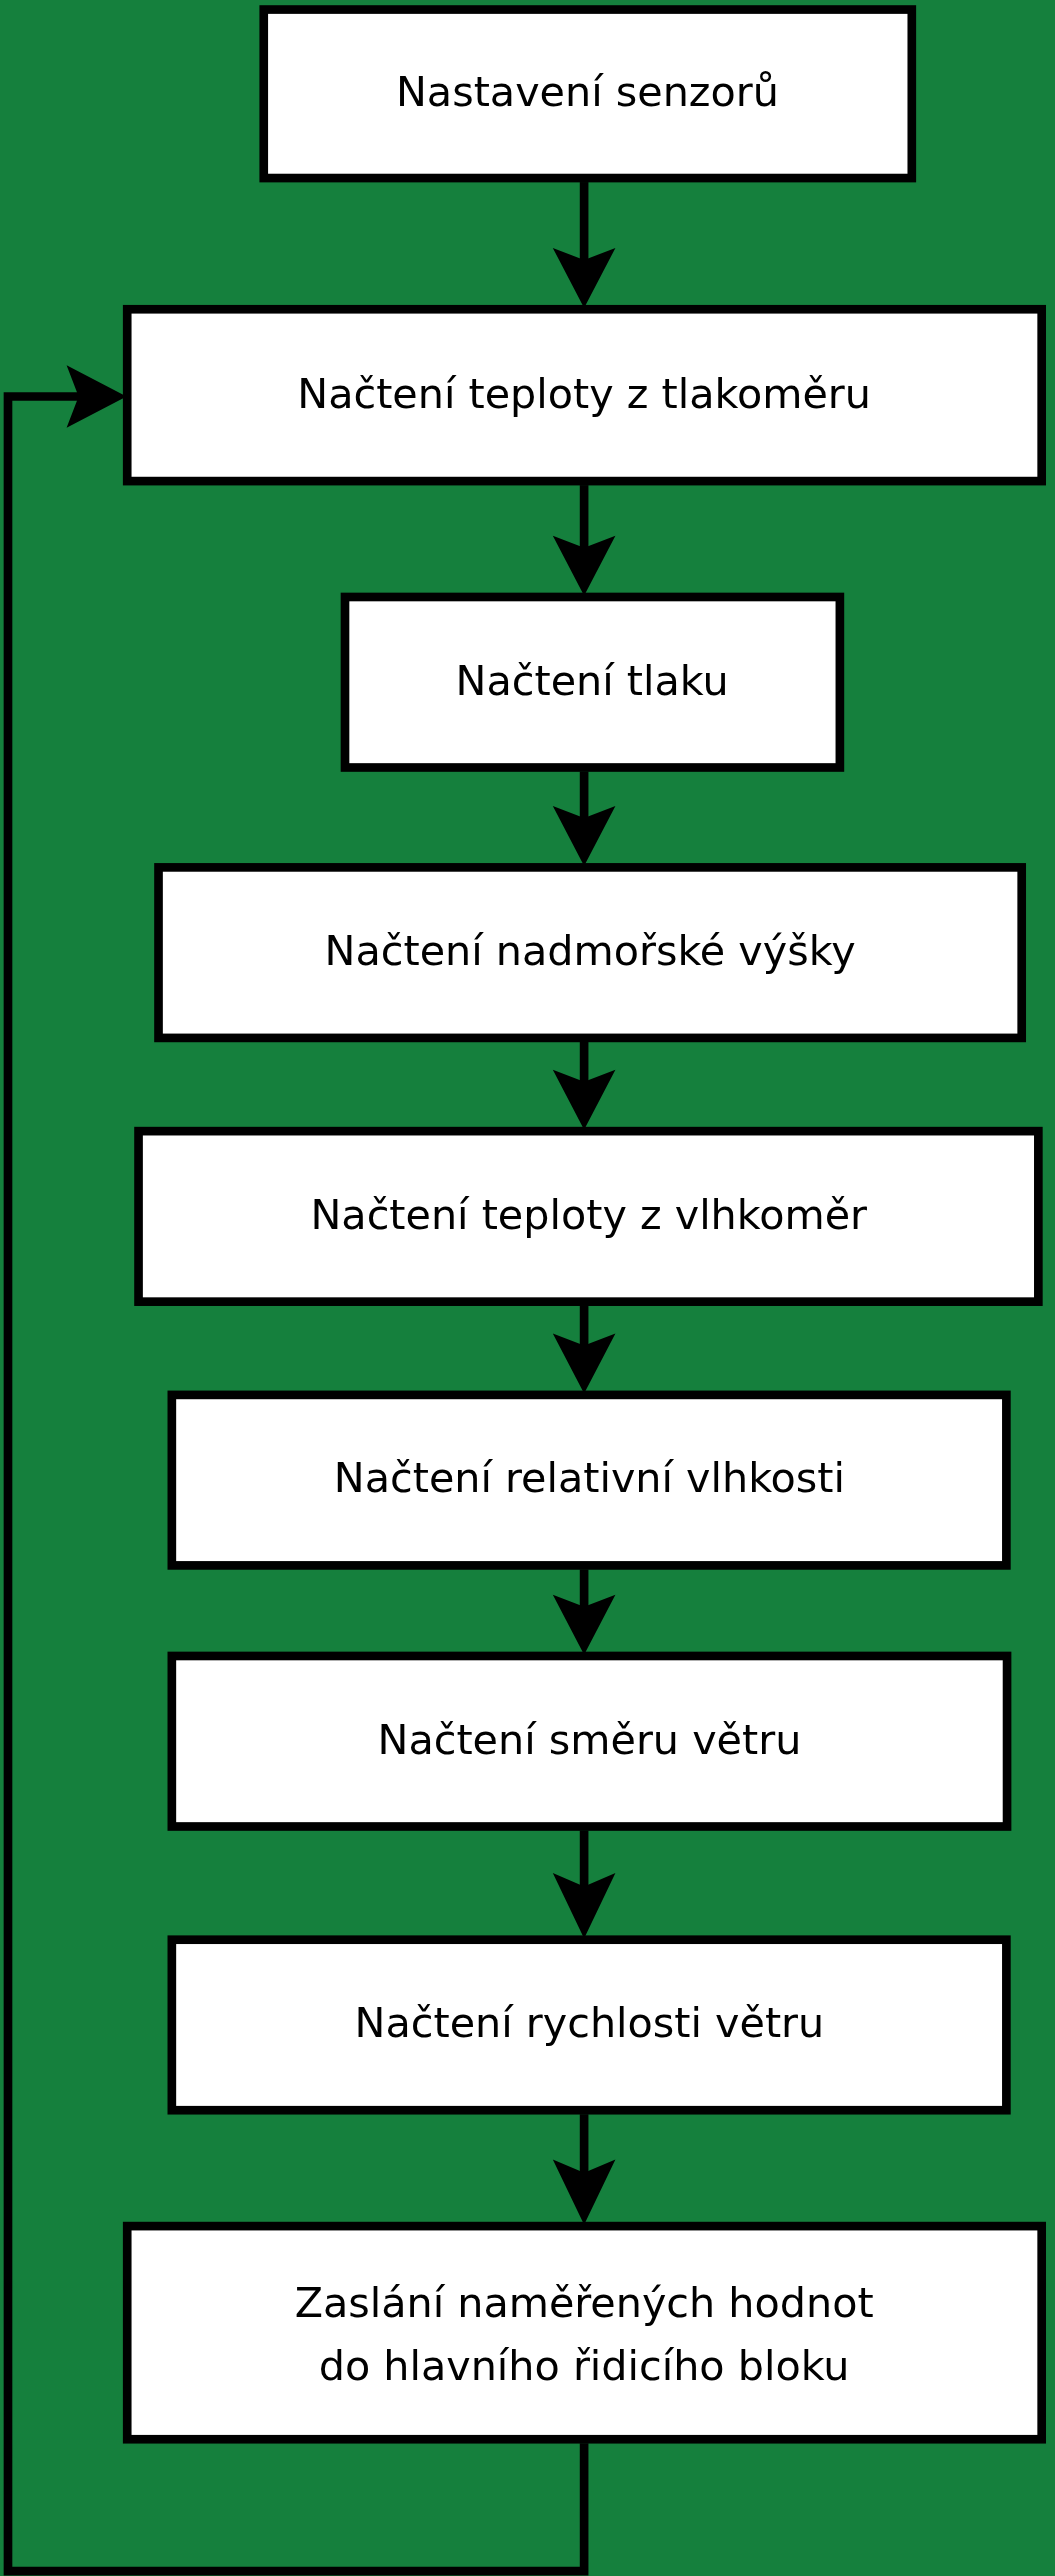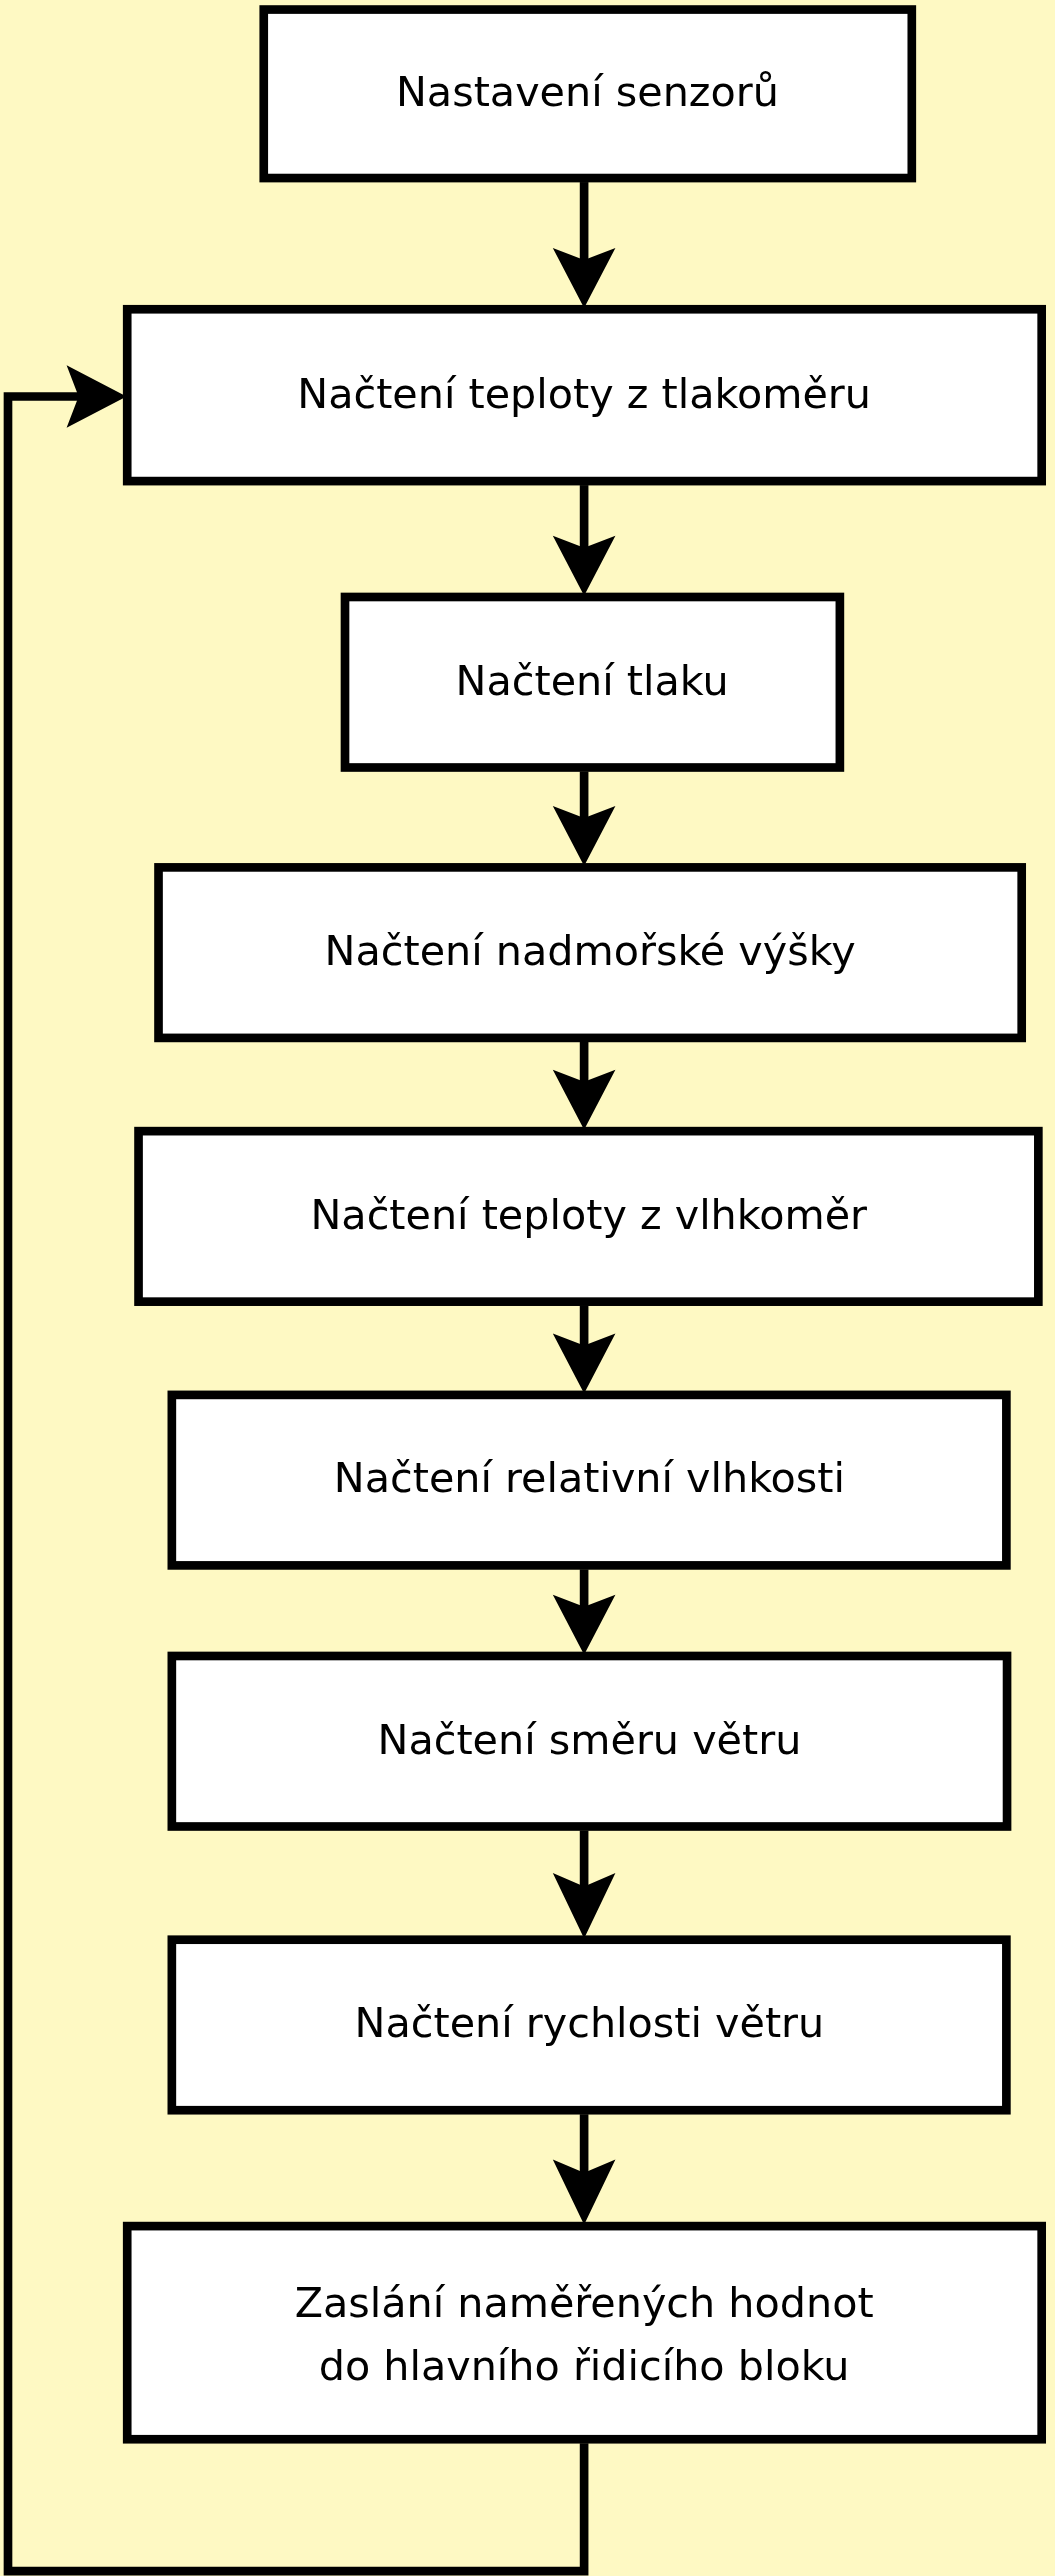--- a/index.html
+++ b/index.html
@@ -4,21 +4,21 @@
 <style>
   html, body {
     margin: 0;
     padding: 0;
     background: #ffffff;
   }
   #flowchart-root {
     position: relative;
     width: 1055px;
     height: 2576px;
-    background: #fef9c3;
+    background: #15803d;
     font-family: "DejaVu Sans", "Liberation Sans", sans-serif;
     overflow: hidden;
   }
   svg.chart-svg {
     display: block;
     width: 1055px;
     height: 2576px;
   }
   .node-rect {
     fill: #ffffff;

